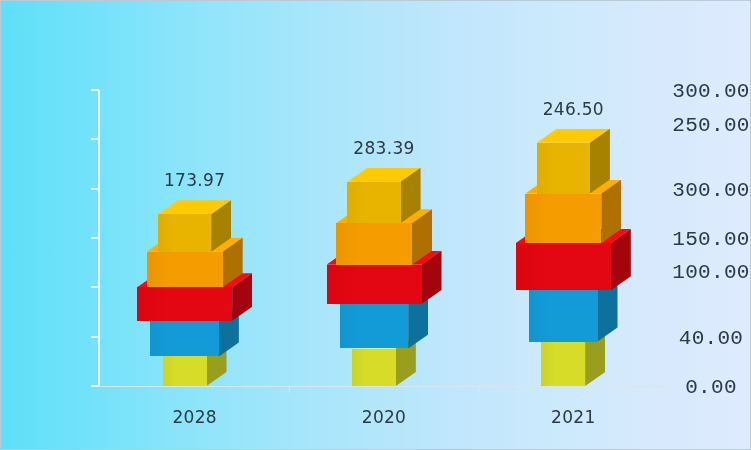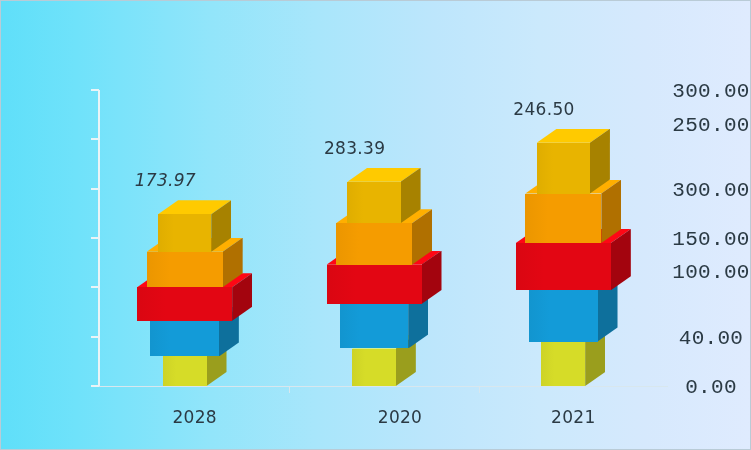--- a/index.html
+++ b/index.html
@@ -89,21 +89,21 @@
     font-size: 17px;
     color: #2B3A44;
     text-align: center;
     letter-spacing: 0.3px;
   }
 
   .total-label {
     position: absolute;
     font-size: 17px;
     color: #2B3A44;
-    text-align: left;
+    text-align: center;
     letter-spacing: 0.3px;
     white-space: nowrap;
   }
 
   
   .block {
     position: absolute;
   }
   .face-front {
     position: absolute;
@@ -228,25 +228,25 @@
           <div class="face-front" style="background: linear-gradient(to right, rgb(235, 150, 0) 0%, rgb(245, 156, 0) 30%, rgb(245, 156, 0) 100%);"></div>
         </div>
         <div class="block" style="left: 535.733px; top: 141.787px; width: 53.2px; height: 50.8133px; z-index: 14;">
           <div class="face-top" style="height: 14px; top: -14px; left: 0px; width: 73.2px; background: rgb(255, 202, 0); clip-path: polygon(0px 100%, 27.3224% 0px, 100% 0px, 72.6776% 100%);"></div>
           <div class="face-side" style="left: 53.2px; width: 20px; top: -14px; height: 64.8133px; background: rgb(167, 130, 0); clip-path: polygon(0px 21.6005%, 100% 0px, 100% 78.3995%, 0px 100%);"></div>
           <div class="face-front" style="background: linear-gradient(to right, rgb(223, 173, 0) 0%, rgb(232, 180, 0) 30%, rgb(232, 180, 0) 100%);"></div>
         </div>
       </div>
 
     <div id="totals">
-        <div class="total-label" style="left: 133.667px; width: 120px; top: 169.35px; font-style: italic;">173.97</div>
+        <div class="total-label" style="left: 133.667px; width: 120px; top: 169.35px;">173.97</div>
         <div class="total-label" style="left: 323px; width: 120px; top: 136.799px;">283.39</div>
         <div class="total-label" style="left: 512.333px; width: 120px; top: 97.7867px;">246.50</div>
       </div>
 
     <div id="xlabels">
         <div class="x-cat-label" style="left: 133.667px; width: 120px;">2028</div>
-        <div class="x-cat-label" style="left: 339px; width: 120px;">2020</div>
+        <div class="x-cat-label" style="left: 323px; width: 120px;">2020</div>
         <div class="x-cat-label" style="left: 512.333px; width: 120px;">2021</div>
       </div>
 
   </div>
 </div>
 
 </body></html>

